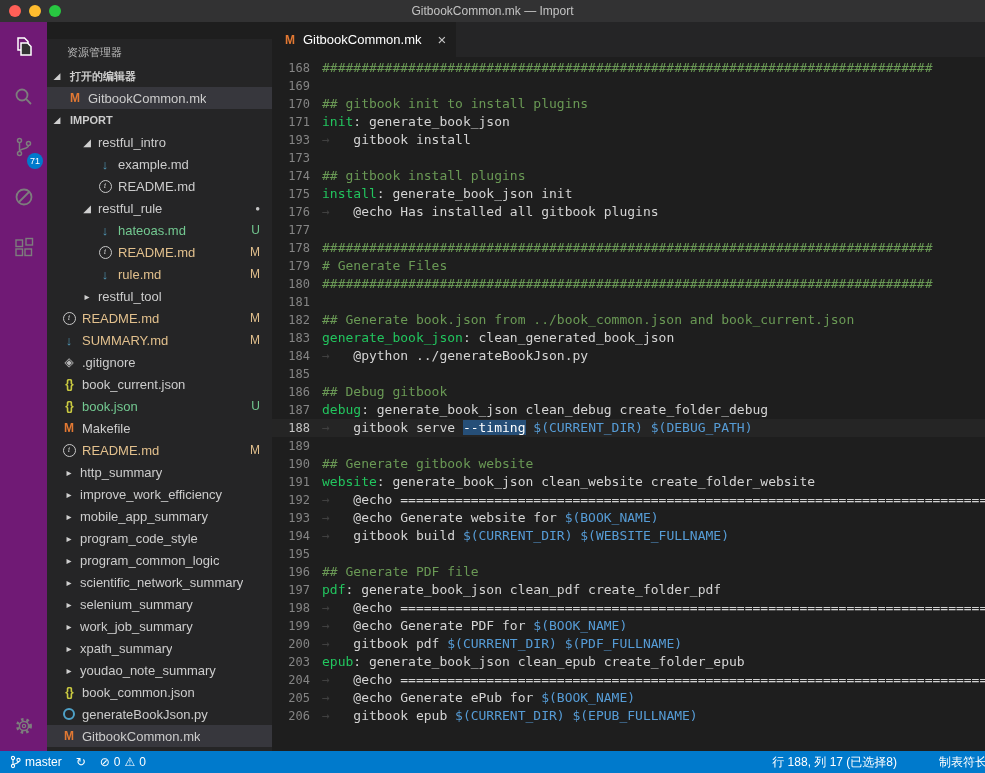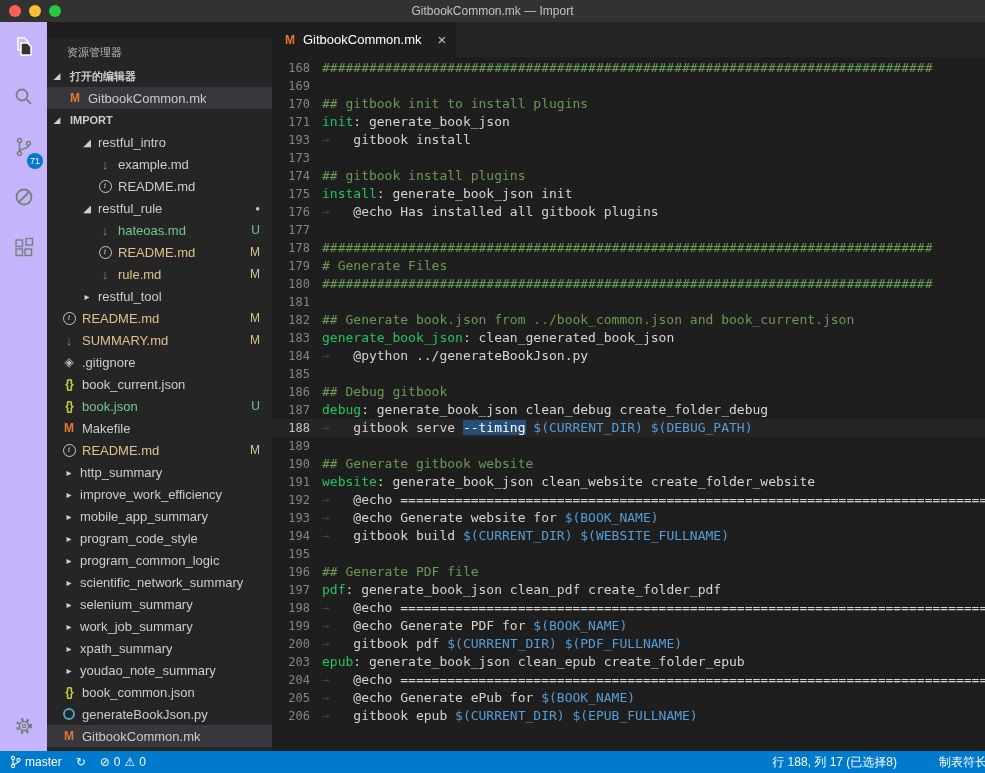--- a/index.html
+++ b/index.html
@@ -10,21 +10,21 @@
   .titlebar{height:22px;background:#323233;position:relative;flex:none;}
   .traffic{position:absolute;left:9px;top:5px;display:flex;gap:8px;}
   .light{width:12px;height:12px;border-radius:50%;}
   .light.red{background:#ff5f57;} .light.yellow{background:#febc2e;} .light.green{background:#28c841;}
   .window-title{position:absolute;left:0;right:0;text-align:center;line-height:22px;font-size:12px;color:#c3c3c3;}
 
   
   .main{flex:1;display:flex;min-height:0;overflow:hidden;}
 
   
-  .activitybar{width:47px;background:#c4b5fd;flex:none;display:flex;flex-direction:column;align-items:center;}
+  .activitybar{width:47px;background:#701a75;flex:none;display:flex;flex-direction:column;align-items:center;}
   .ab-icon{width:47px;height:50px;display:flex;align-items:center;justify-content:center;color:#7d7d7d;position:relative;cursor:pointer;}
   .ab-icon.active{color:#ffffff;}
   .ab-spacer{flex:1;}
   .ab-badge{position:absolute;bottom:3px;right:4px;min-width:16px;height:16px;border-radius:9px;background:#007acc;
     color:#fff;font-size:9px;display:flex;align-items:center;justify-content:center;padding:0 2px;box-sizing:border-box;}
 
   
   .sidebar{width:225px;background:#252526;flex:none;color:#cccccc;font-size:13px;overflow:hidden;display:flex;flex-direction:column;margin-top:17px;}
   .sidebar-title{height:26px;line-height:26px;padding-left:20px;font-size:11px;color:#bbbbbb;flex:none;}
   .section-header{height:22px;display:flex;align-items:center;font-size:11px;font-weight:bold;color:#cccccc;padding-left:5px;gap:5px;flex:none;cursor:pointer;}

